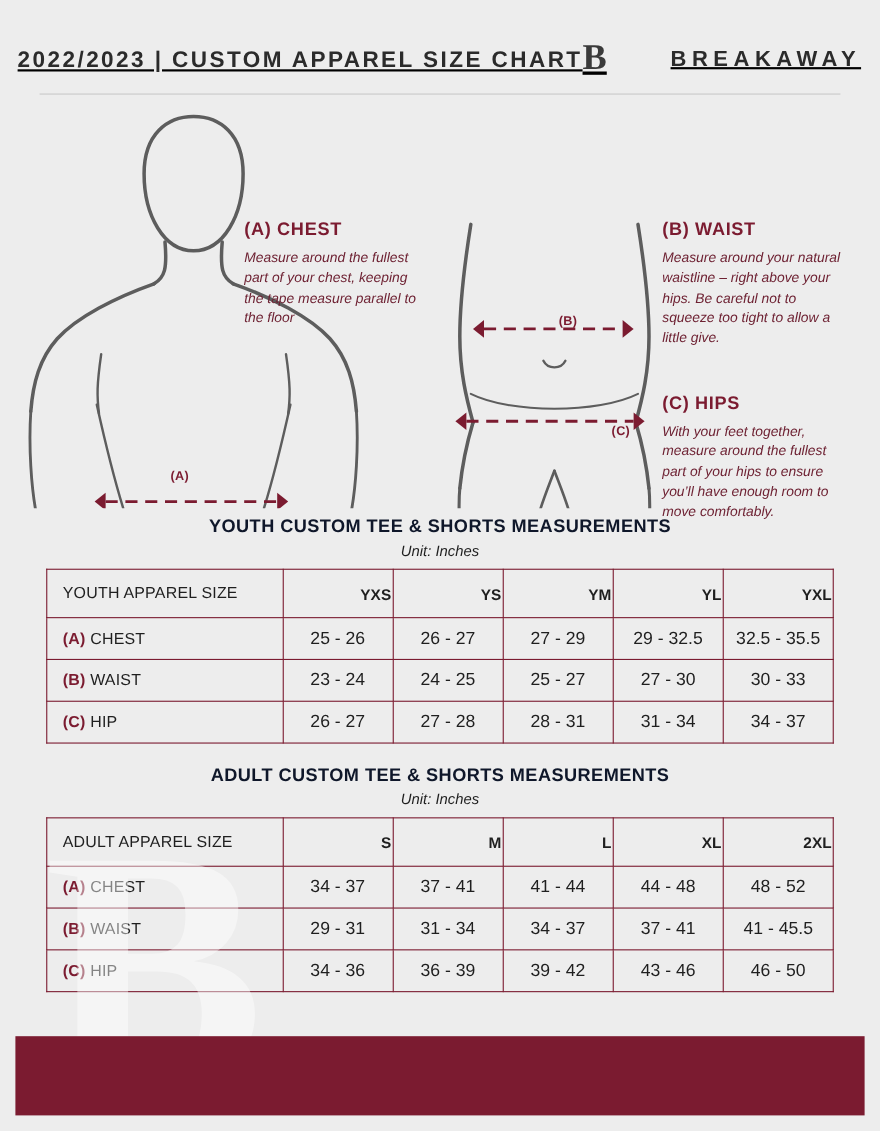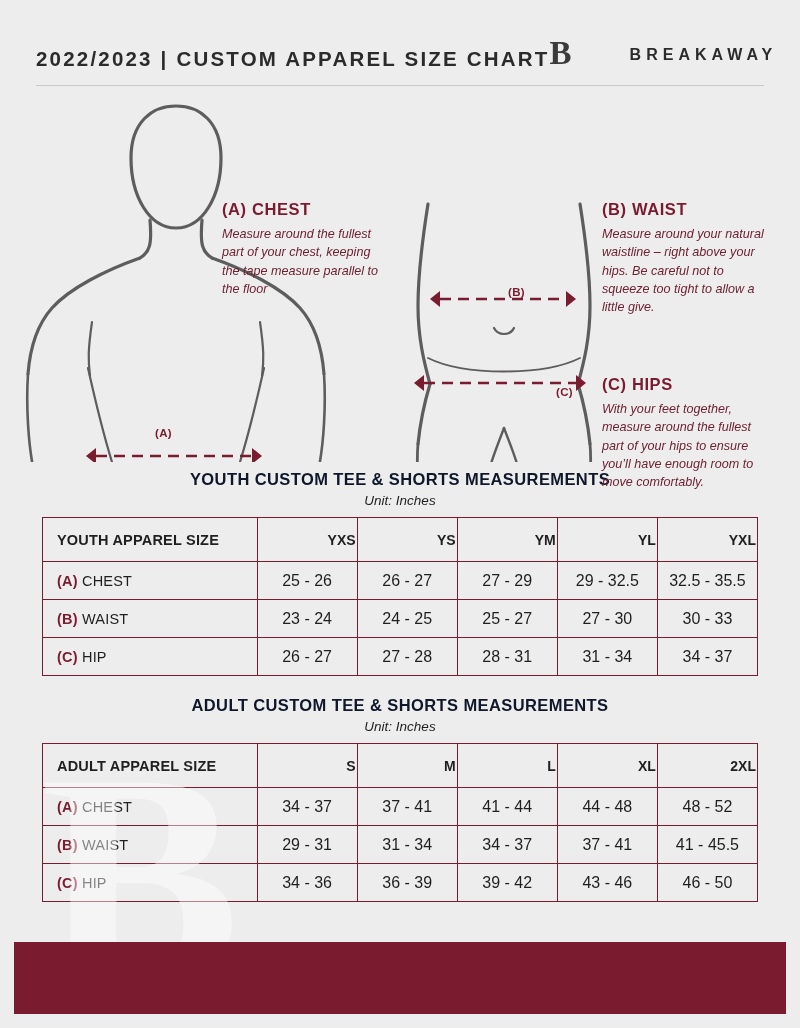--- a/index.html
+++ b/index.html
@@ -27,24 +27,25 @@
     font-size: 300px;
     font-weight: 700;
     color: rgba(255,255,255,0.45);
     line-height: 0.8;
     user-select: none;
     pointer-events: none;
   }
   
   .header {
     position: relative;
-    padding: 38px 36px 0 36px;
+    padding: 38px 36px 0 16px;
     display: flex;
-    align-items: flex-end;
+    align-items: center;
     justify-content: space-between;
+    text-decoration: underline;
   }
   .header-title {
     font-size: 20.5px;
     font-weight: 700;
     letter-spacing: 2.2px;
     color: #2b2b2b;
     white-space: nowrap;
   }
   .brand {
     display: flex;
@@ -54,21 +55,21 @@
   .brand-mark {
     font-family: "Liberation Serif", serif;
     font-size: 33px;
     font-weight: 700;
     color: #3a3a3a;
     line-height: 1;
     position: relative;
     top: -1px;
   }
   .brand-name {
-    font-size: 16px;
+    font-size: 20px;
     font-weight: 700;
     letter-spacing: 5px;
     color: #2b2b2b;
     margin-left: 42px;
   }
   .header-rule {
     margin: 14px 36px 0 36px;
     border-bottom: 1px solid #c9c9c9;
   }
   
@@ -91,21 +92,21 @@
   }
   .note-title .paren { color: #7b1b30; }
   .note-body {
     font-size: 12.6px;
     font-style: italic;
     line-height: 1.45;
     color: #6e2233;
   }
   #note-chest { left: 222px; top: 108px; width: 168px; }
   #note-waist { left: 602px; top: 108px; width: 170px; }
-  #note-hips  { left: 602px; top: 283px; width: 170px; }
+  #note-hips  { left: 602px; top: 266px; width: 170px; }
   .marker-label {
     position: absolute;
     font-size: 11.5px;
     font-weight: 700;
     color: #7b1b30;
     letter-spacing: 0.3px;
   }
   
   .section {
     margin-top: 8px;
@@ -145,21 +146,21 @@
     height: 44px;
     text-align: right;
   }
   th.rowhead, td.rowhead {
     text-align: left;
     padding-left: 14px;
     font-weight: 400;
     font-size: 14.5px;
     letter-spacing: 0.2px;
   }
-  thead th.rowhead { font-weight: 700; font-size: 14.5px; }
+  thead th.rowhead { font-weight: 400; font-size: 14.5px; }
   .tag {
     color: #7b1b30;
     font-weight: 700;
   }
   col.first { width: 30%; }
   
   .footer-bar {
     position: absolute;
     left: 14px;
     right: 14px;

